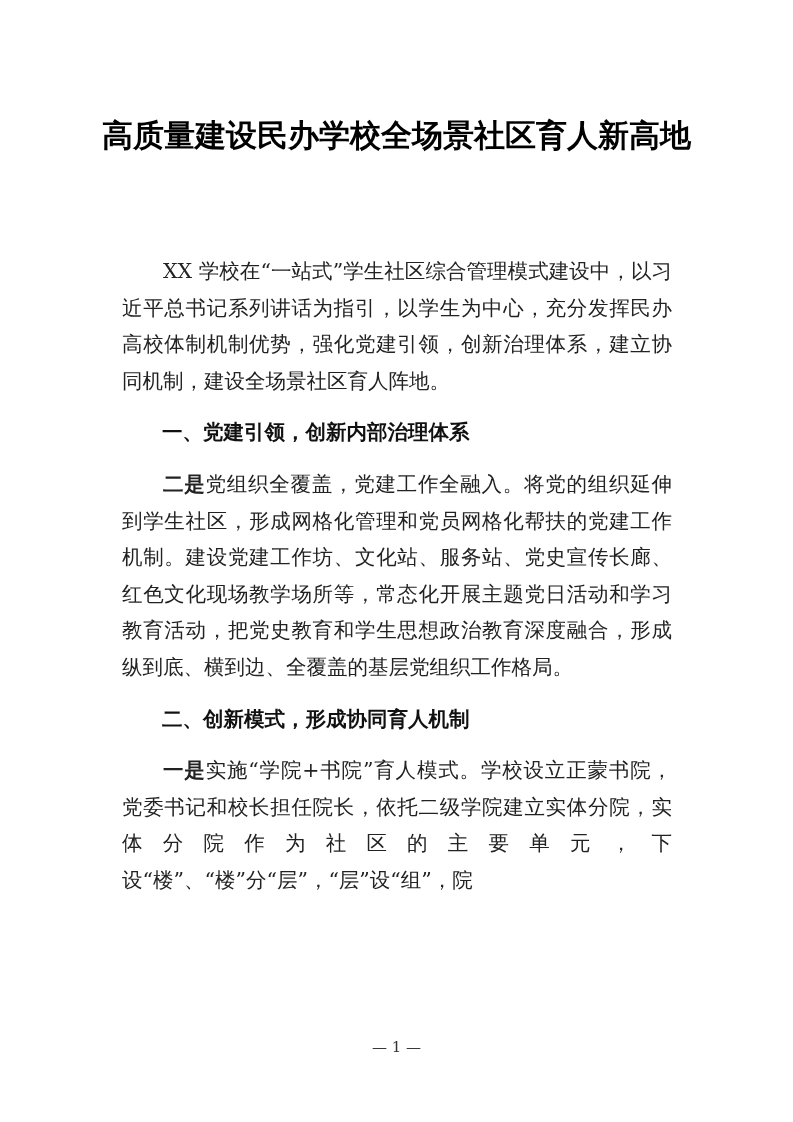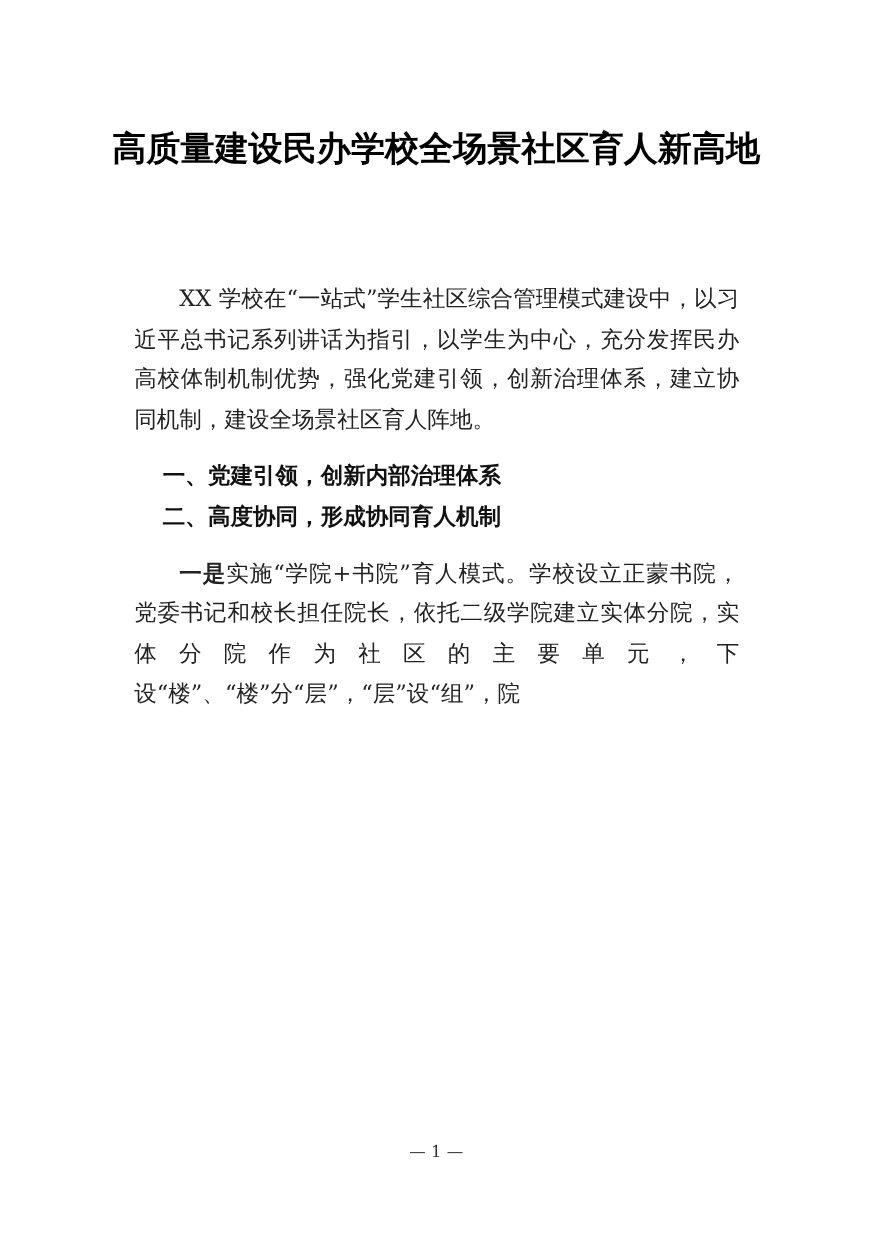--- a/index.html
+++ b/index.html
@@ -11,38 +11,39 @@
     font-size: 31px; line-height: 46px; text-align: center; color: #000;
     letter-spacing: 0px;
   }
   .body {
     position: absolute; left: 107px; top: 238px; width: 580px;
     font-family: "DejaVu Serif", serif; font-size: 20.5px; line-height: 36.6px;
     text-align: justify; text-justify: inter-character; color: #222;
   }
   .body p { margin: 15px; text-indent: 2em; }
   .body h2 {
-    margin: 0; font-family: "DejaVu Sans", sans-serif; font-weight: bold;
+    margin: 14px; font-family: "DejaVu Sans", sans-serif; font-weight: bold;
     font-size: 20.5px; line-height: 36.6px; text-indent: 2em; color: #111;
   }
   .lead { font-weight: bold; font-family: "DejaVu Sans", sans-serif; }
   .footer {
     position: absolute; left: 0; width: 793px; top: 1038px; text-align: center;
     font-family: "DejaVu Serif", serif; font-size: 15px; color: #333;
   }
 </style>
 </head>
 <body>
 
 <div class="page">
   <div class="title">高质量建设民办学校全场景社区育人新高地</div>
 
   <div class="body">
     <p>XX 学校在“一站式”学生社区综合管理模式建设中，以习近平总书记系列讲话为指引，以学生为中心，充分发挥民办高校体制机制优势，强化党建引领，创新治理体系，建立协同机制，建设全场景社区育人阵地。</p>
 
     <h2>一、党建引领，创新内部治理体系</h2>
+    <p><span class="lead">二是</span><span>党组织全覆盖，党建工作全融入。将党的组织延伸到学生社区，形成网格化管理和党员网格化帮扶的党建工作机制。建设党建工作坊、文化站、服务站、党史宣传长廊、红色文化现场教学场所等，常态化开展主题党日活动和学习教育活动，把党史教育和学生思想政治教育深度融合，形成纵到底、横到边、全覆盖的基层党组织工作格局。</span></p>
 
-    <h2>二、高度协同，形成协同育人机制</h2>
+    <h2>二、创新模式，形成协同育人机制</h2>
     <p><span class="lead">一是</span><span>实施“学院+书院”育人模式。学校设立正蒙书院，党委书记和校长担任院长，依托二级学院建立实体分院，实体分院作为社区的主要单元，下设“楼”、“楼”分“层”，“层”设“组”，院</span></p>
   </div>
 
   <div class="footer">— 1 —</div>
 </div>
 
 </body></html>

